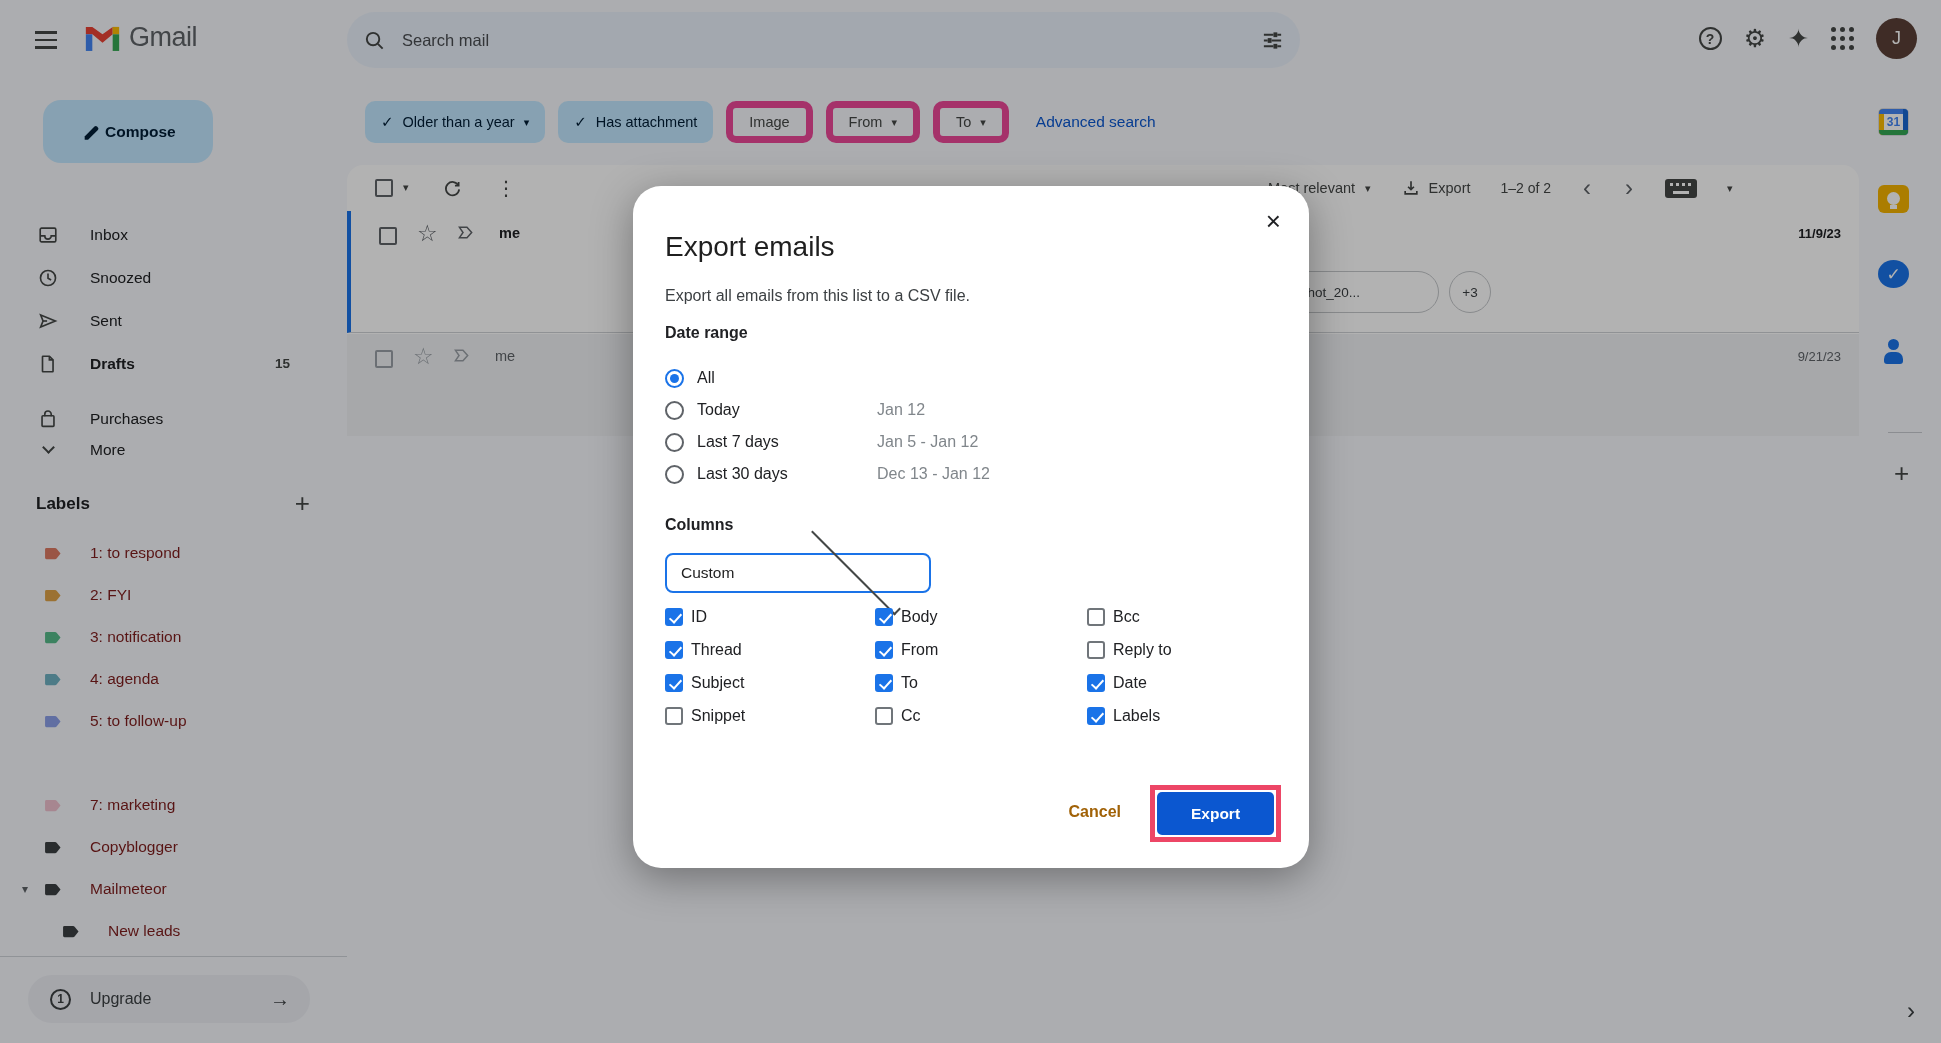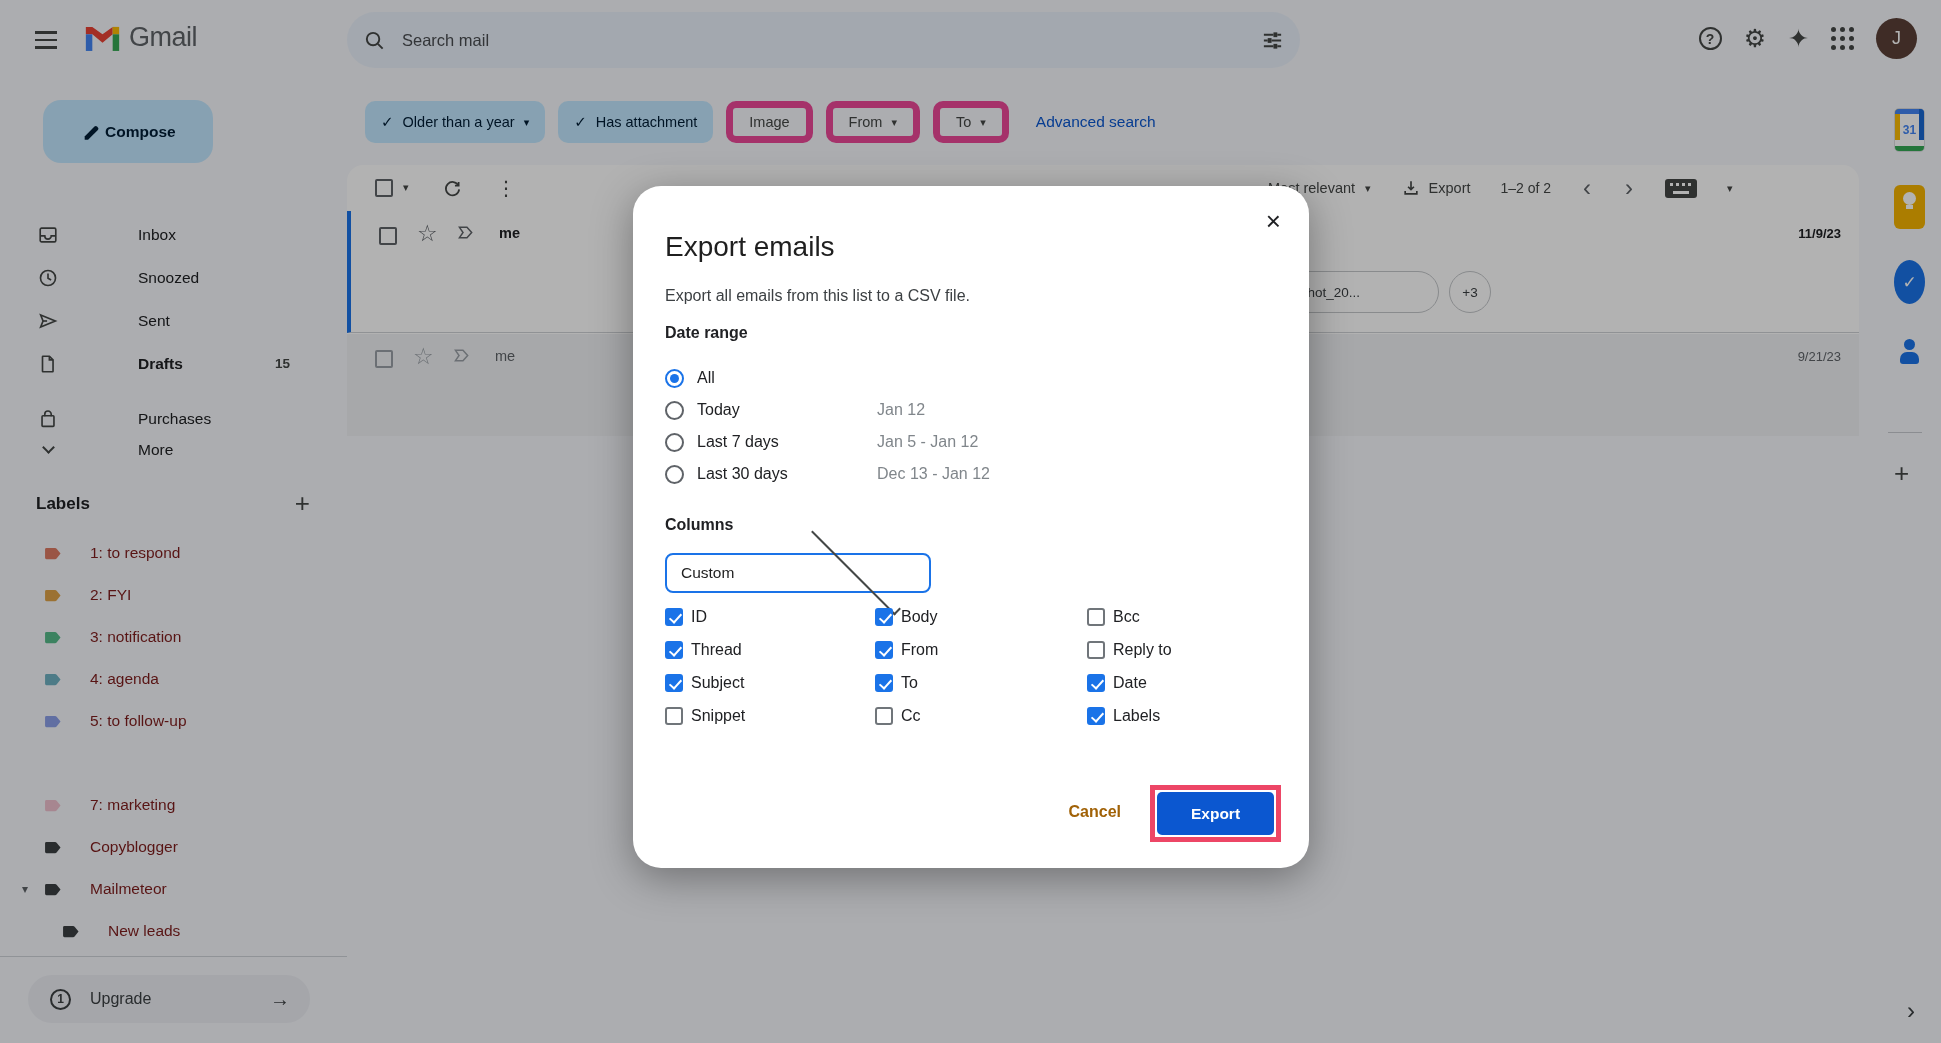--- a/index.html
+++ b/index.html
@@ -21,21 +21,21 @@
   .apps-grid{display:grid;grid-template-columns:repeat(3,5px);grid-template-rows:repeat(3,5px);gap:4px;}
   .apps-grid i{width:5px;height:5px;border-radius:50%;background:#444746;}
   .avatar{width:41px;height:41px;border-radius:50%;background:#5b4037;color:#fff;display:flex;align-items:center;justify-content:center;font-size:18px;}
 
   
   .sidebar{position:absolute;left:0;top:80px;width:347px;height:963px;}
   .compose{position:absolute;left:43px;top:20px;width:170px;height:63px;background:#c2e7ff;border-radius:18px;display:flex;align-items:center;gap:2px;padding-left:38px;cursor:pointer;}
   .compose span{font-size:15.5px;font-weight:600;color:#001d35;}
   .nav-item{position:absolute;left:10px;width:310px;height:43px;border-radius:0 22px 22px 0;display:flex;align-items:center;cursor:pointer;}
   .nav-item .nicon{position:absolute;left:26px;width:24px;height:24px;display:flex;align-items:center;justify-content:center;color:#444746;}
-  .nav-item .nlabel{position:absolute;left:80px;font-size:15.5px;color:#202124;margin-left:48px;}
+  .nav-item .nlabel{position:absolute;left:80px;font-size:15.5px;color:#202124;}
   .nav-item .ncount{position:absolute;right:30px;font-size:13.5px;color:#444746;}
   .nav-item.bold .nlabel,.nav-item.bold .ncount{font-weight:bold;}
   .chev{width:9px;height:9px;border-right:2px solid #444746;border-bottom:2px solid #444746;transform:rotate(45deg);margin-top:-4px;}
   .labels-head{position:absolute;left:36px;top:408px;width:280px;display:flex;align-items:center;justify-content:space-between;}
   .labels-title{font-size:17px;font-weight:600;color:#202124;}
   .labels-plus{font-size:26px;color:#444746;font-weight:300;cursor:pointer;padding-right:6px;}
   .label-item{position:absolute;left:10px;width:310px;height:42px;display:flex;align-items:center;cursor:pointer;}
   .label-item svg{position:absolute;left:34px;}
   .label-item .llabel{position:absolute;left:80px;font-size:15.5px;color:#7f1d1d;}
   .label-item.child svg{left:52px;}
@@ -83,21 +83,21 @@
   .rdate{position:absolute;right:18px;top:15px;font-size:13px;font-weight:600;color:#202124;}
   .row2 .rcheck{border-color:#9aa0a6;}
   .row2 .rstar,.row2 .rmark{color:#9aa0a6;}
   .row2 .rsender{color:#5f6368;font-weight:400;}
   .row2 .rdate{color:#5f6368;font-weight:400;}
   .att-chip{position:absolute;left:888px;top:60px;width:200px;height:42px;border:1px solid #c4c7ca;border-radius:21px;display:flex;align-items:center;padding-left:18px;font-size:13.5px;color:#3c4043;background:#fff;white-space:nowrap;overflow:hidden;}
   .more-chip{position:absolute;left:1098px;top:60px;width:42px;height:42px;border:1px solid #c4c7ca;border-radius:50%;display:flex;align-items:center;justify-content:center;font-size:13.5px;color:#3c4043;background:#fff;}
 
   
   .rightbar{position:absolute;right:0;top:80px;width:71px;height:963px;}
-  .rb-icon{position:absolute;left:24px;width:31px;height:44px;cursor:pointer;}
+  .rb-icon{position:absolute;left:8px;width:31px;height:28px;cursor:pointer;}
   .cal{background:#fff;border-radius:5px;overflow:hidden;border:1px solid #dadce0;}
   .cal i{position:absolute;}
   .cal .t{left:0;top:0;width:31px;height:5px;background:#4285f4;}
   .cal .r{right:0;top:0;width:5px;height:31px;background:#1967d2;}
   .cal .b{left:0;bottom:0;width:31px;height:5px;background:#34a853;}
   .cal .l{left:0;top:0;width:5px;height:31px;background:#fbbc04;}
   .cal span{position:absolute;inset:0;display:flex;align-items:center;justify-content:center;font-size:12px;font-weight:bold;color:#4285f4;}
   .keep{background:#f5b400;border-radius:6px;}
   .keep i{position:absolute;left:9px;top:7px;width:13px;height:13px;background:#fff;border-radius:50%;}
   .keep u{position:absolute;left:12px;top:20px;width:7px;height:4px;background:#fff;}

